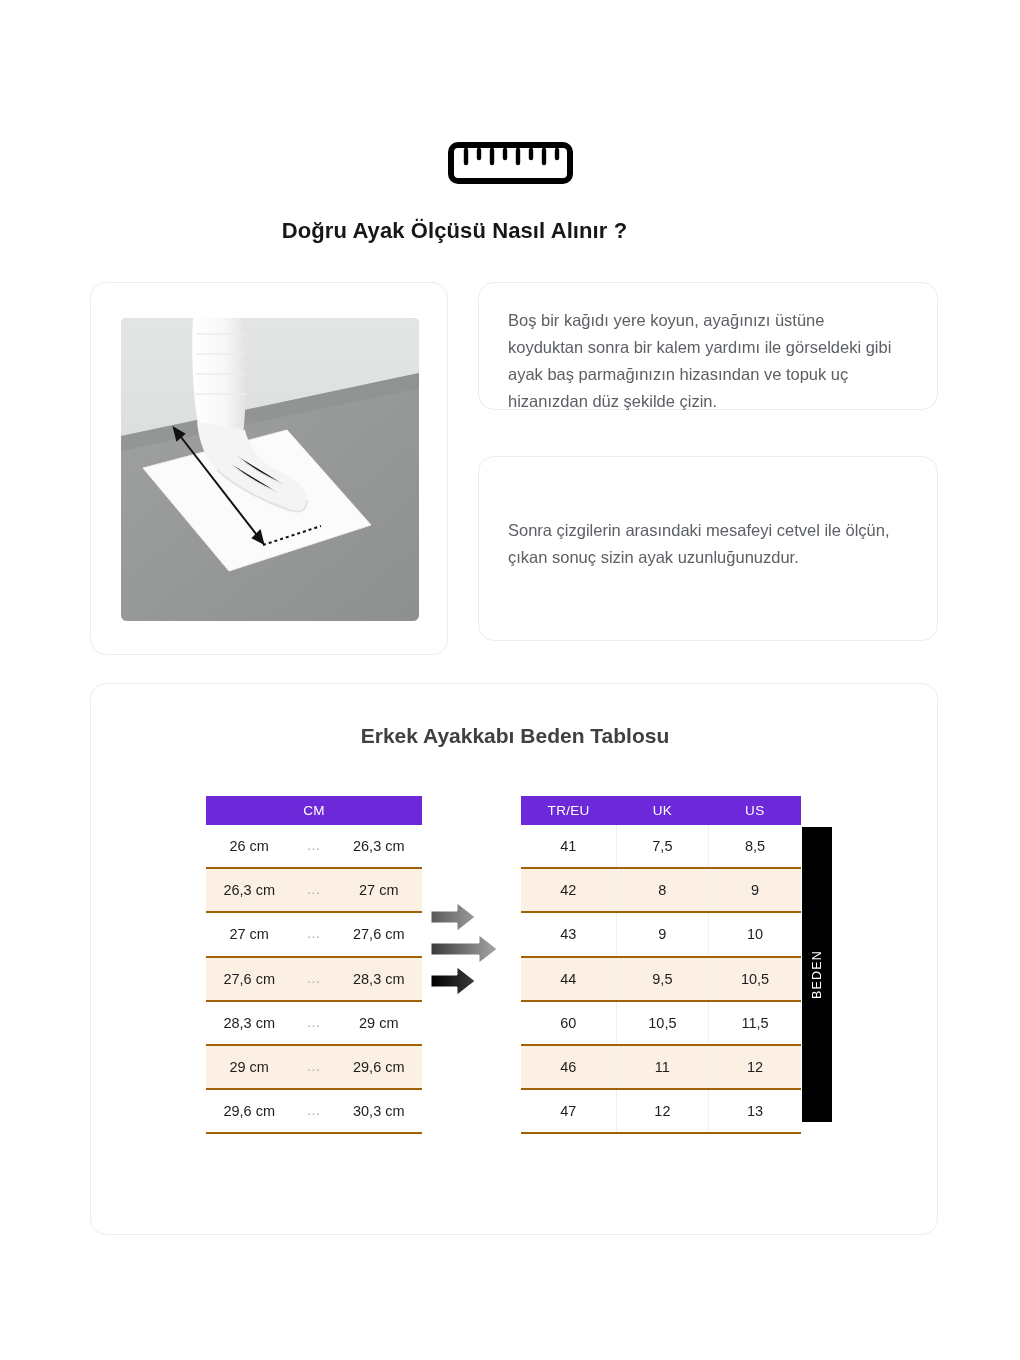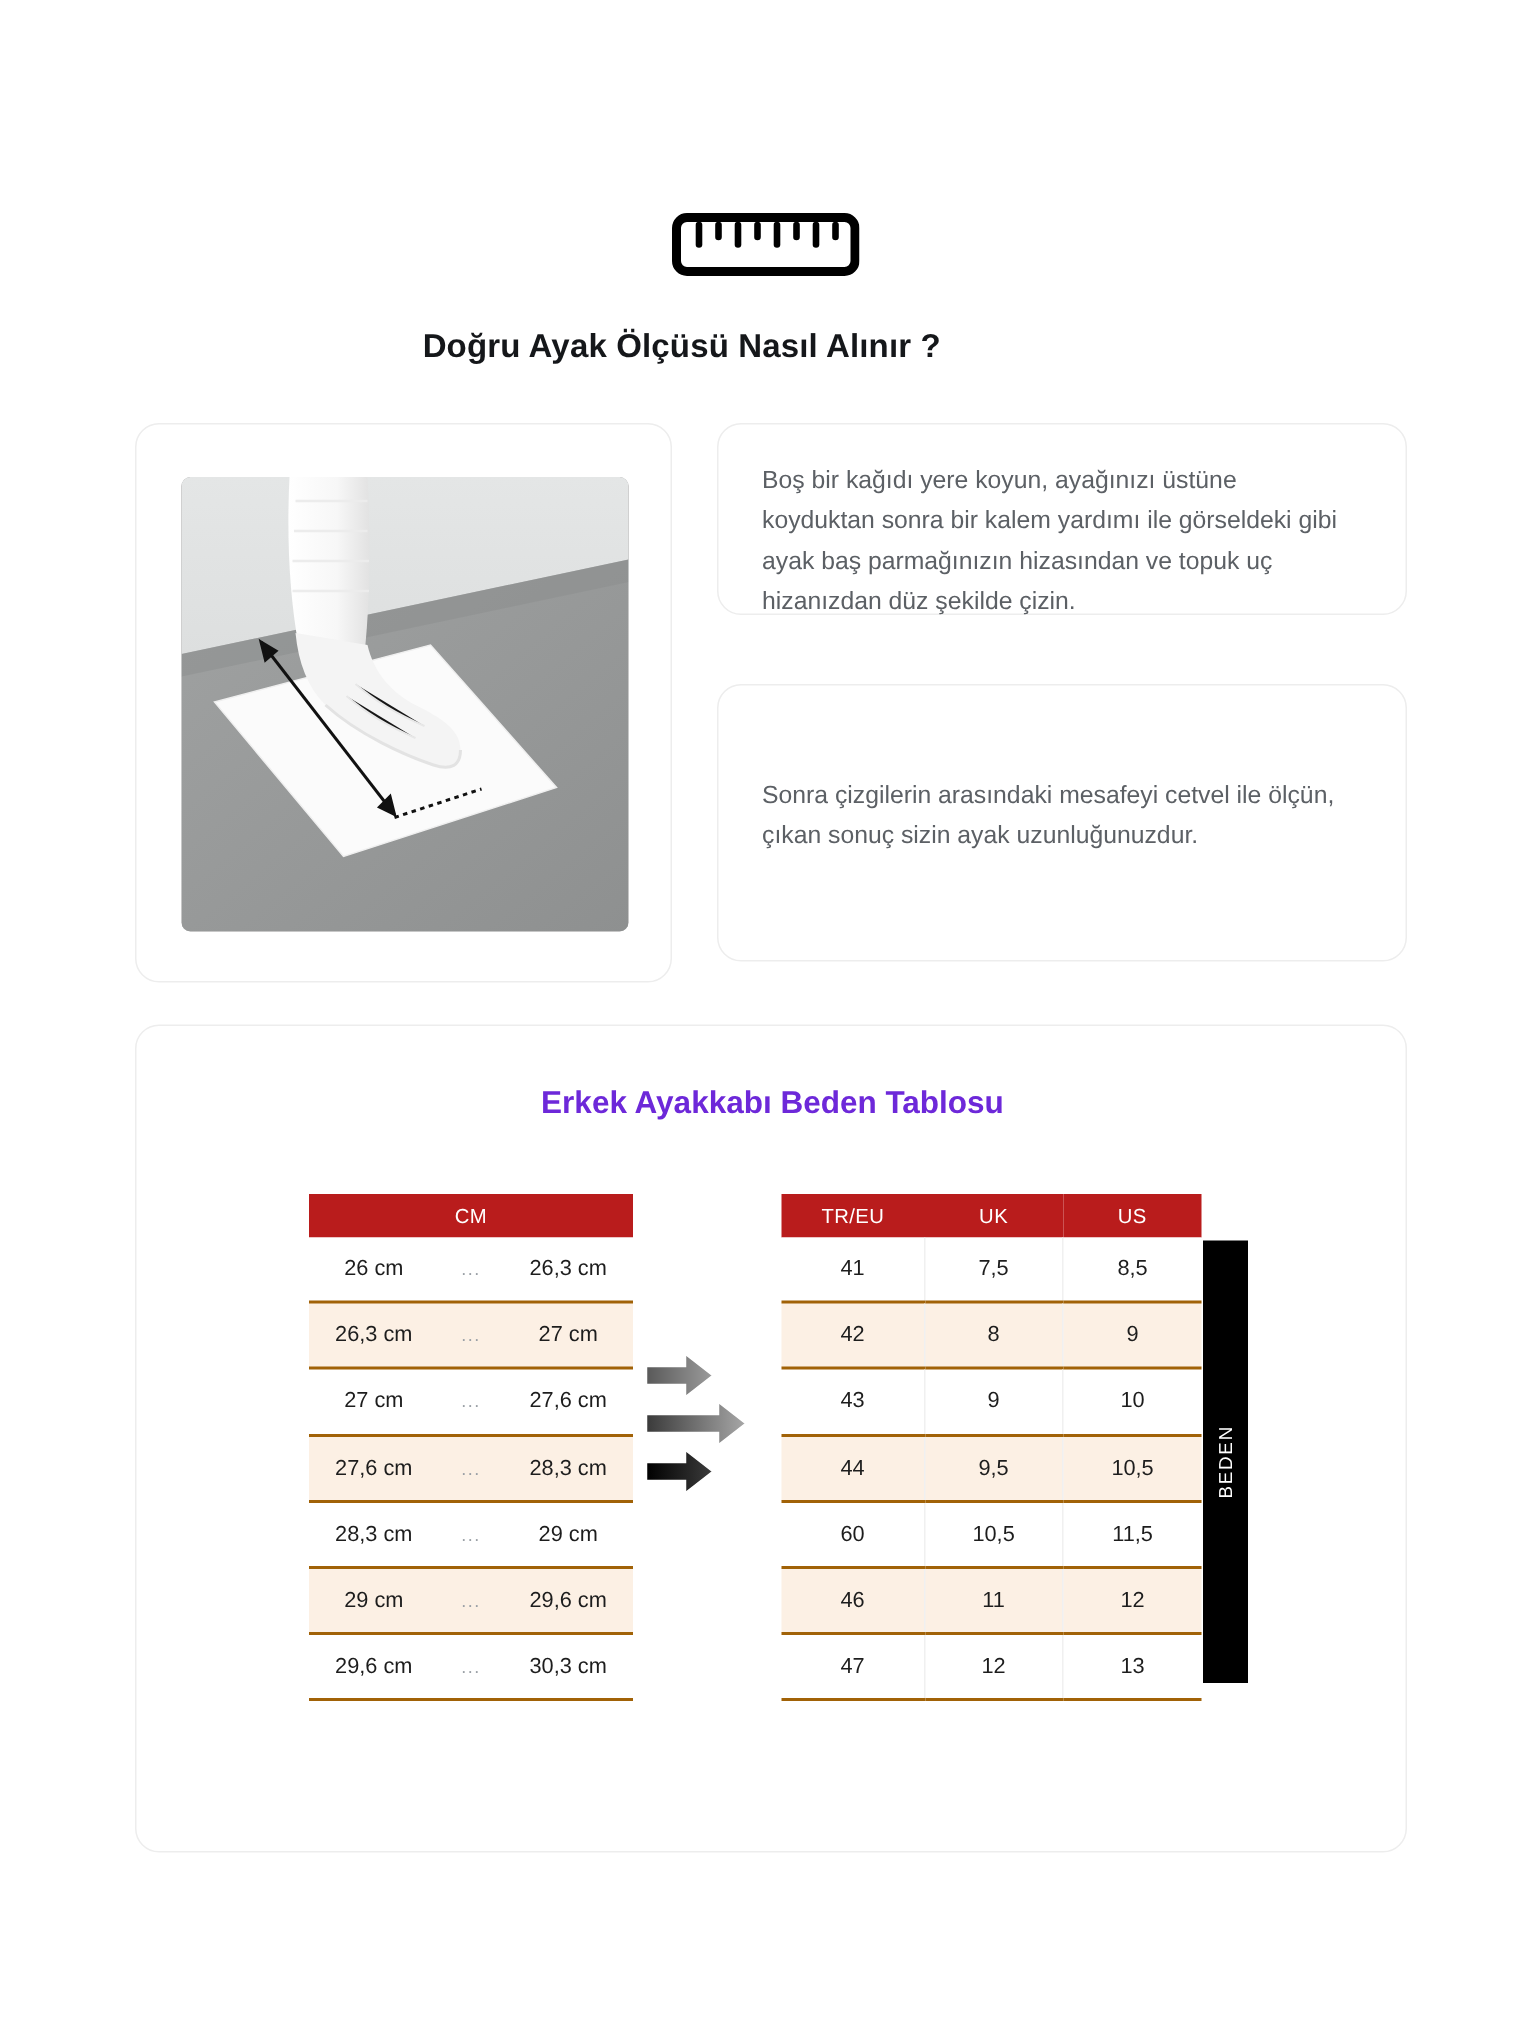--- a/index.html
+++ b/index.html
@@ -97,32 +97,32 @@
     box-sizing: border-box;
   }
   .table-title {
     position: absolute;
     left: 0;
     top: 40px;
     width: 848px;
     text-align: center;
     font-size: 21px;
     font-weight: bold;
-    color: #6d28d9;
+    color: #404040;
   }
 
   
   .tbl {
     position: absolute;
     border-collapse: collapse;
     table-layout: fixed;
     font-size: 14px;
   }
   .tbl th {
-    background: #b91c1c;
+    background: #6d28d9;
     color: #fff;
     font-size: 13.5px;
     font-weight: normal;
     height: 29px;
     padding: 0;
     text-align: center;
     letter-spacing: 0.3px;
   }
   .tbl td {
     height: 42.2px;

